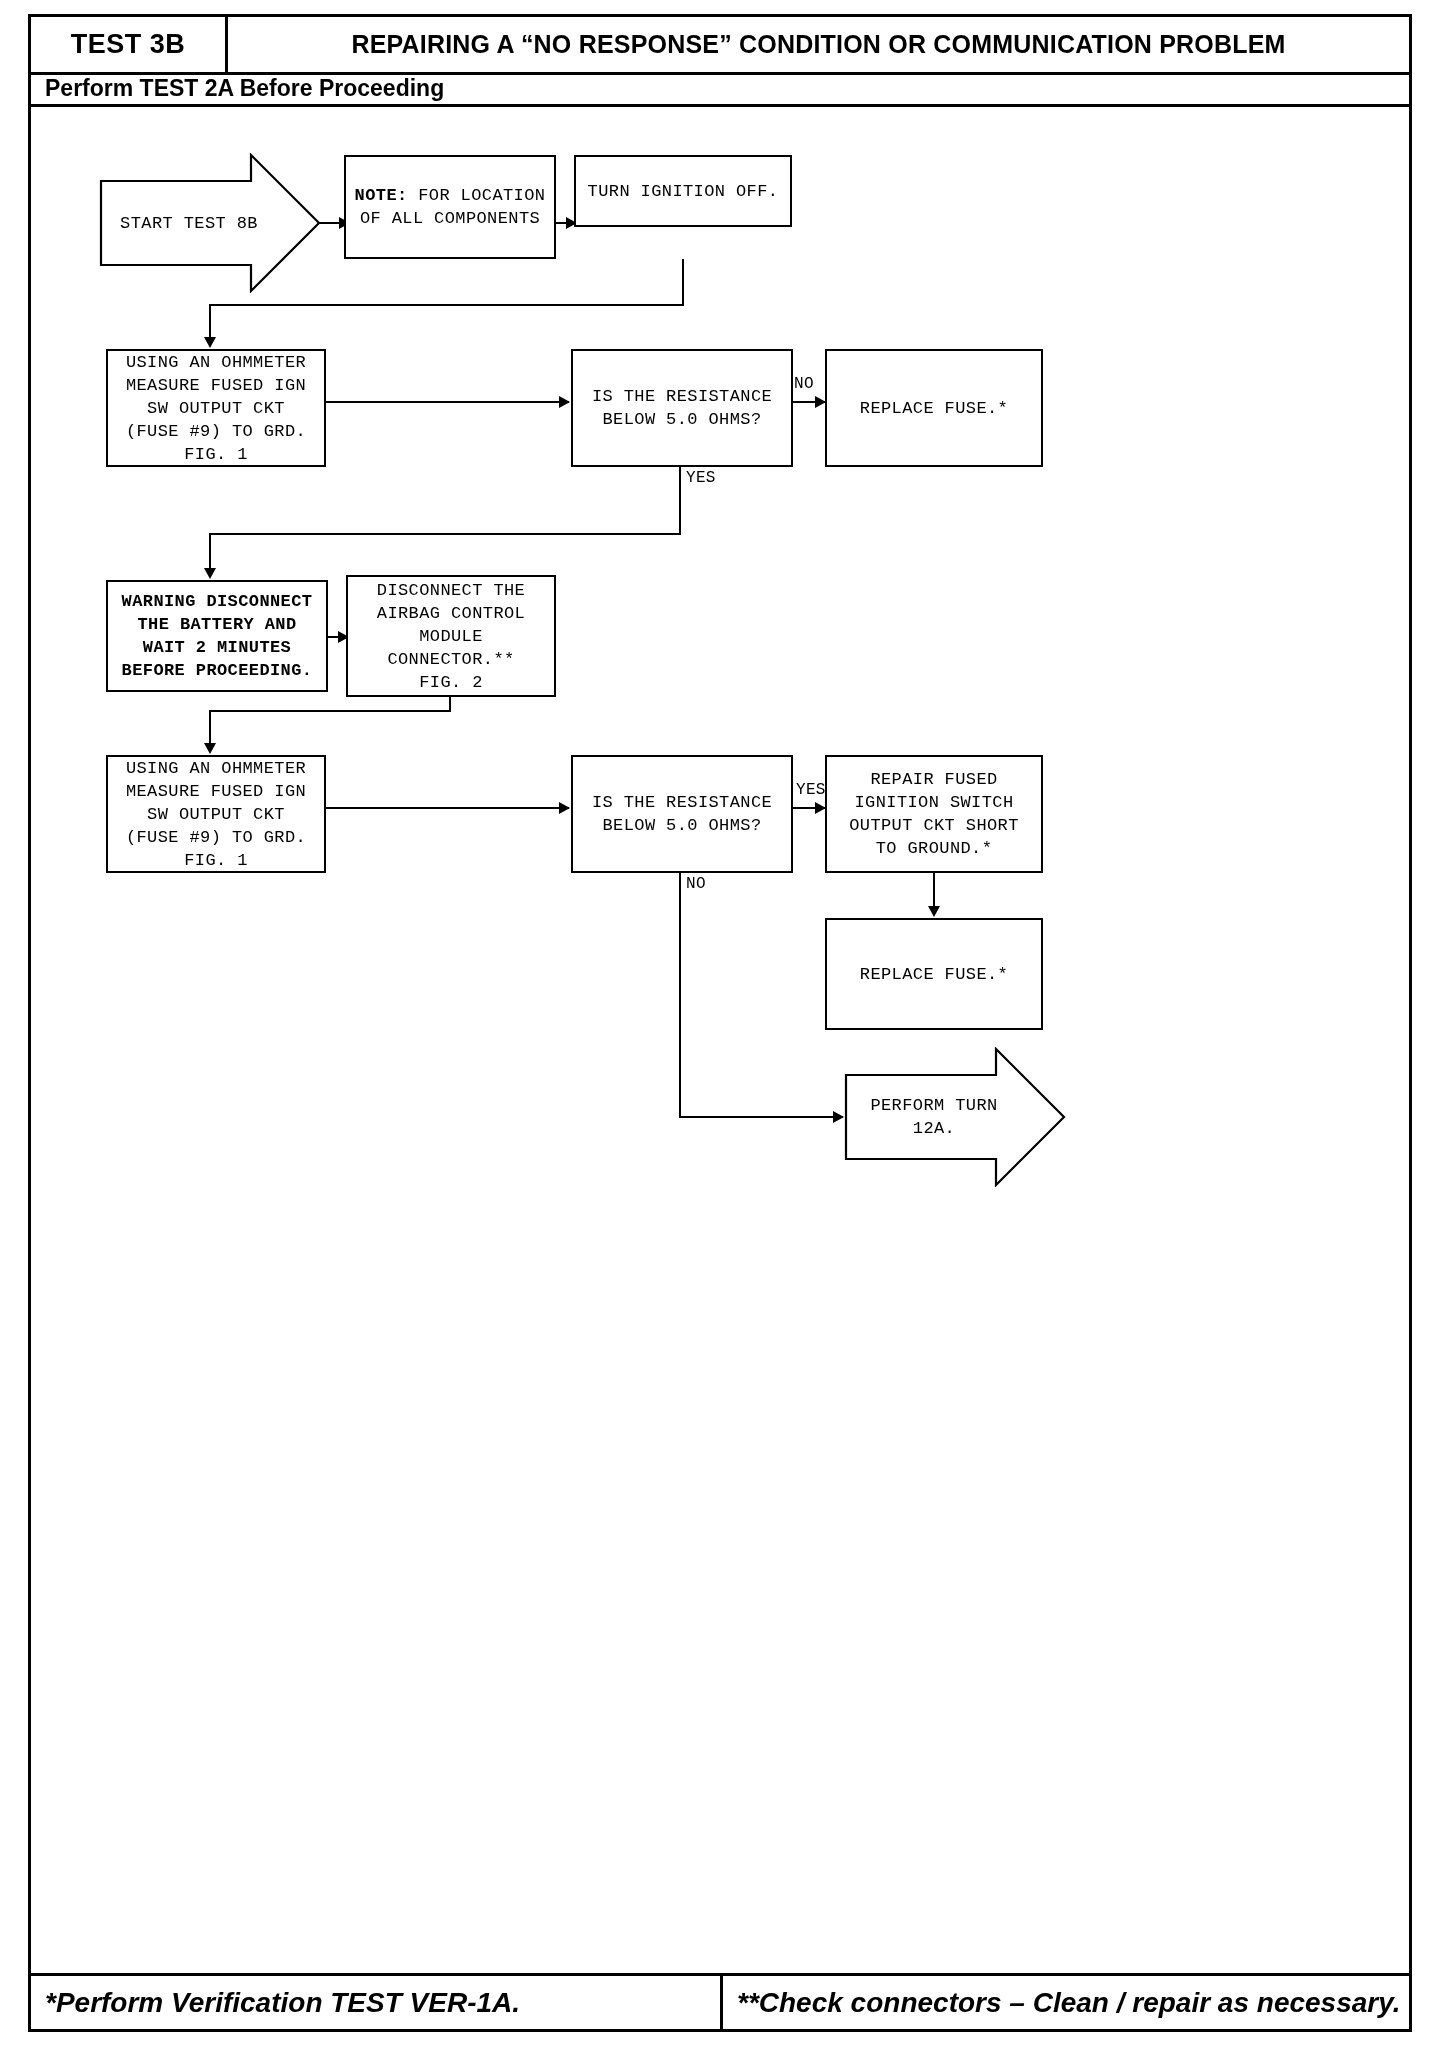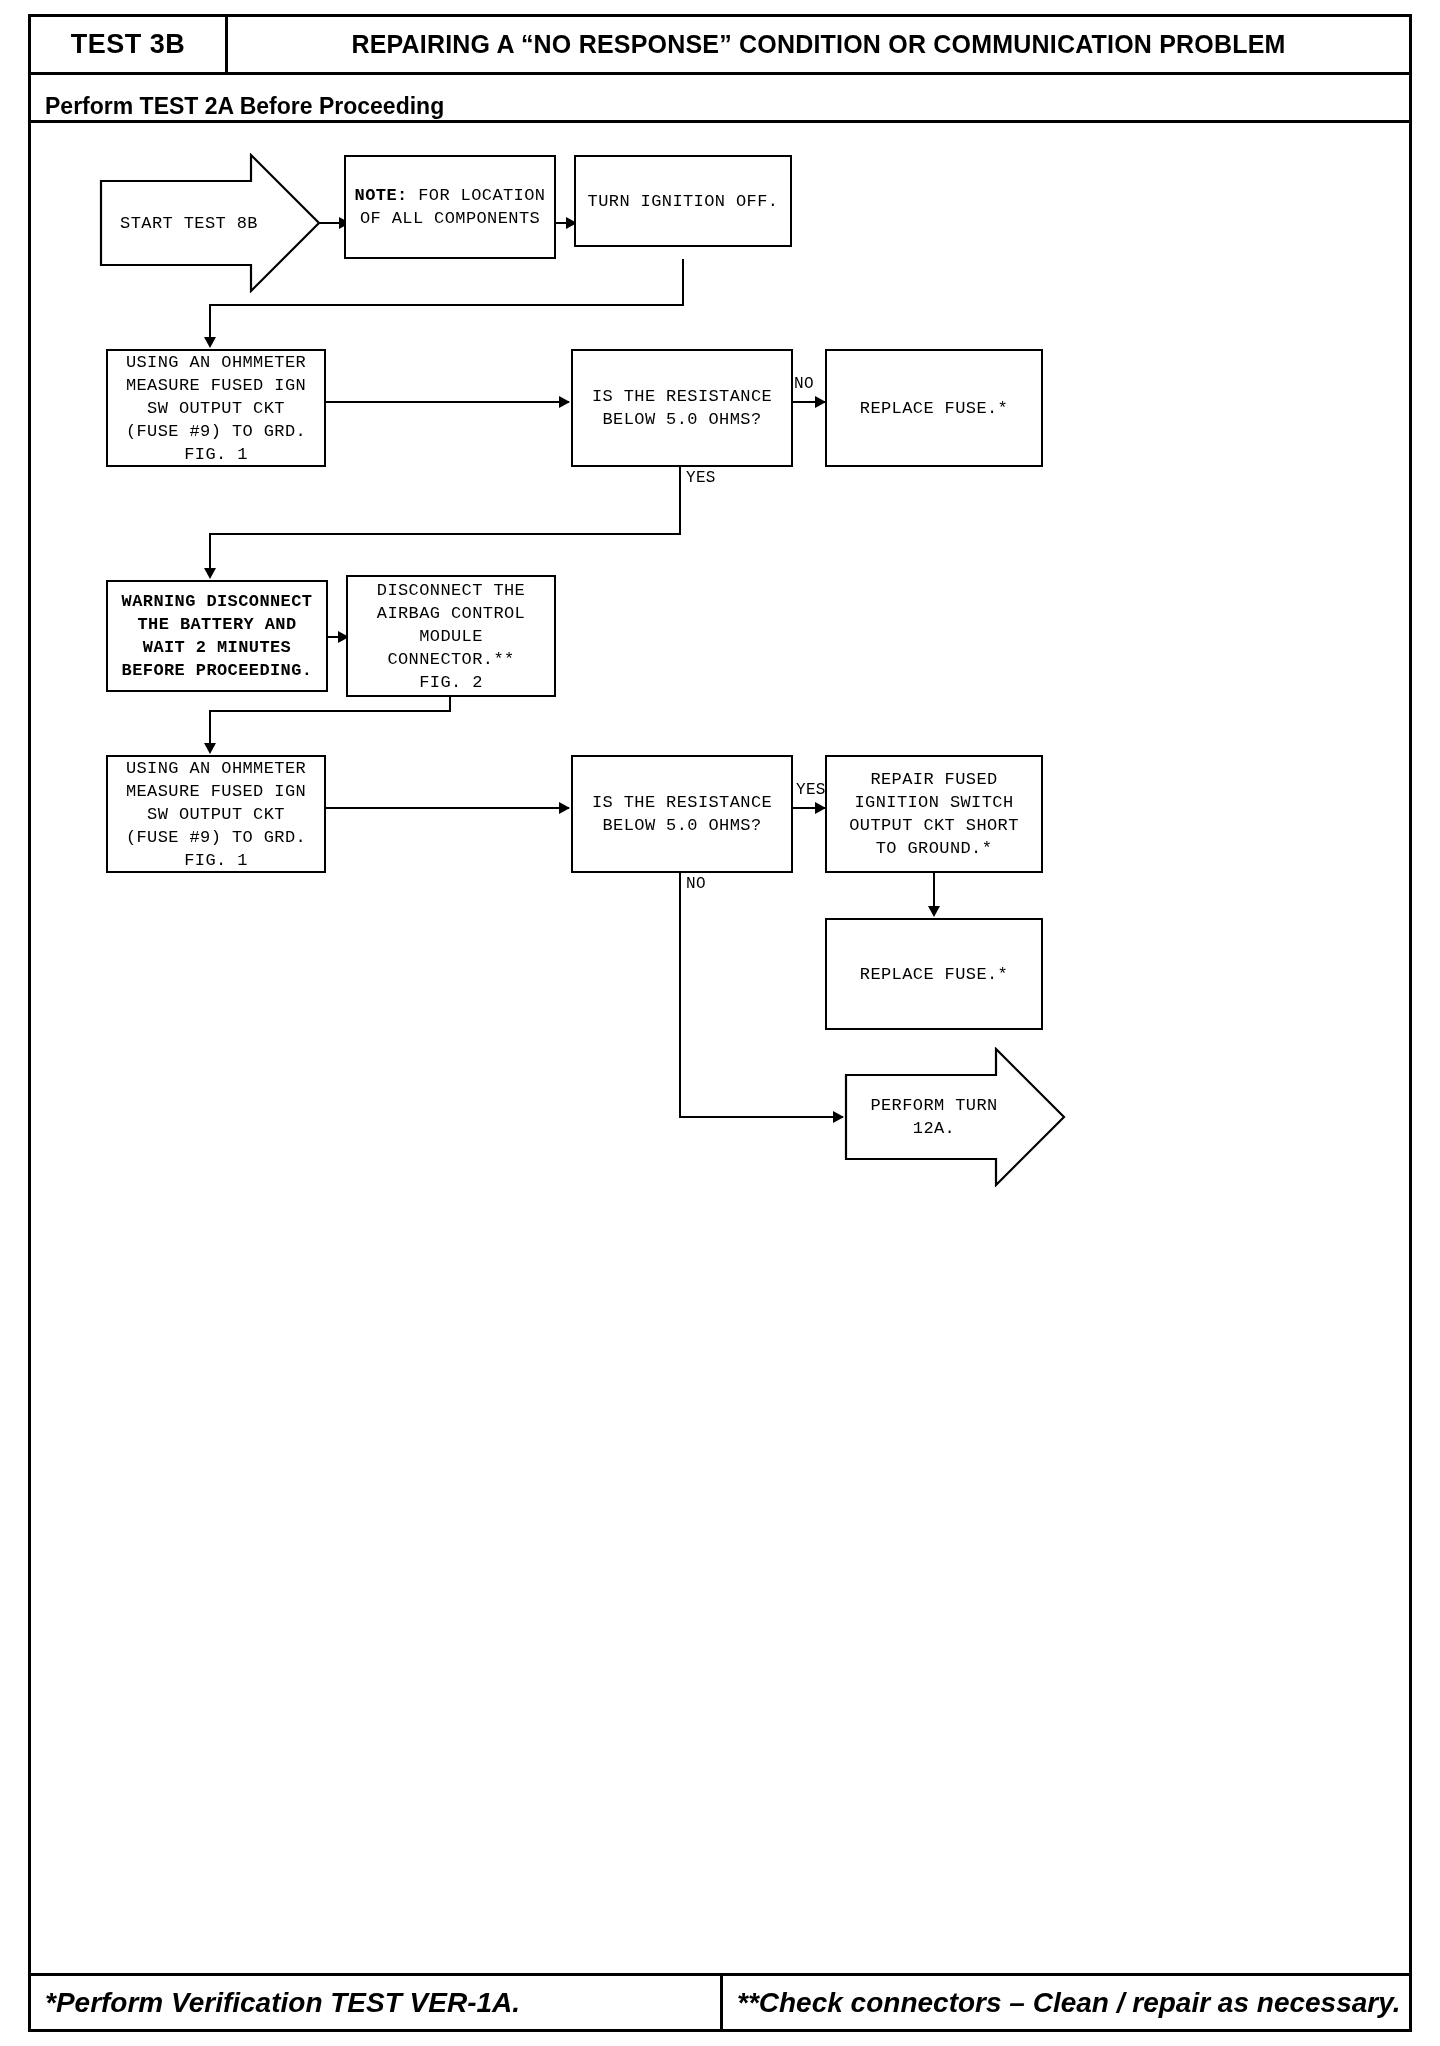--- a/index.html
+++ b/index.html
@@ -64,24 +64,24 @@
     letter-spacing: 0.2px;
     text-align: center;
     color: #000;
   }
 
   
   #subheader-bar {
     position: absolute;
     left: 0; top: 58px;
     width: 100%;
-    height: 48px;
+    height: 32px;
     border-bottom: 3px solid #000;
     display: flex;
-    align-items: flex-end;
+    align-items: flex-start;
     padding-left: 14px;
   }
   #subheader-label {
     font-size: 23px;
     font-weight: bold;
     color: #000;
   }
 
   
   #footer-bar {
@@ -234,21 +234,21 @@
     <div class="arrowhead right" style="left:308px; top:94px;"></div>
 
     <div class="node" style="left:313px; top:32px; width:212px; height:104px;">
       <span class="node-text"><span class="note-prefix">NOTE:</span><span> FOR LOCATION
 OF ALL COMPONENTS</span></span>
     </div>
 
     <div class="line h" style="left:525px; top:99px; width:18px;"></div>
     <div class="arrowhead right" style="left:535px; top:94px;"></div>
 
-    <div class="node" style="left:543px; top:32px; width:218px; height:92px;">
+    <div class="node" style="left:543px; top:32px; width:218px; height:72px;">
       <span class="node-text">TURN IGNITION OFF.</span>
     </div>
 
     <div class="line v" style="left:651px; top:136px; width:2px; height:46px;"></div>
     <div class="line h" style="left:178px; top:181px; width:475px;"></div>
     <div class="line v" style="left:178px; top:181px; width:2px; height:38px;"></div>
     <div class="arrowhead down" style="left:173px; top:214px;"></div>
 
     <div class="node" style="left:75px; top:226px; width:220px; height:118px;">
       <span class="node-text">USING AN OHMMETER

